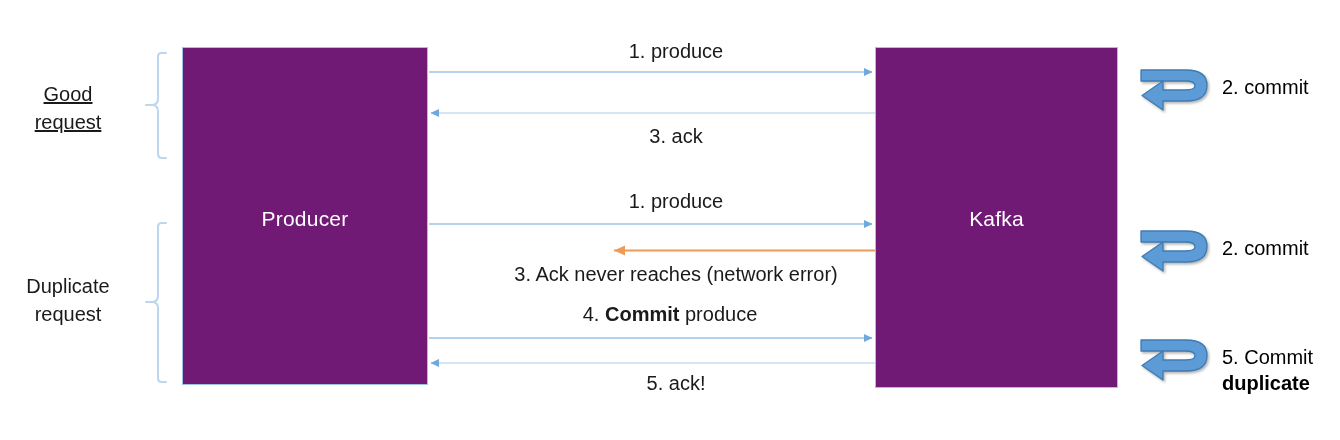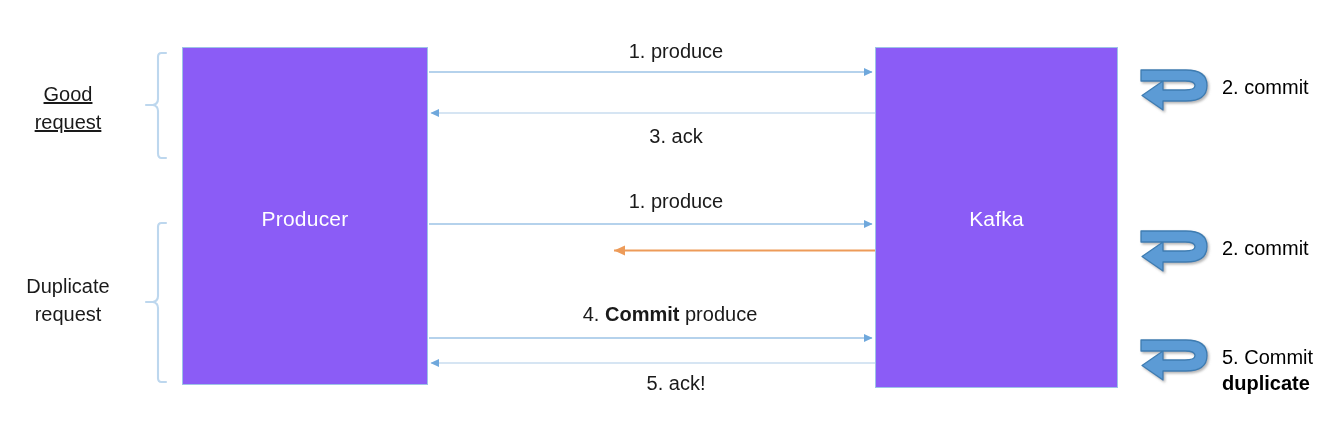--- a/index.html
+++ b/index.html
@@ -10,21 +10,21 @@
   #canvas {
     position: relative;
     width: 1340px;
     height: 440px;
     background: #ffffff;
     font-family: "Liberation Sans", sans-serif;
     overflow: hidden;
   }
   .node-box {
     position: absolute;
-    background: #8b5cf6;
+    background: #701a75;
     border: 1px solid #9DC3E6;
     box-sizing: border-box;
     display: flex;
     align-items: center;
     justify-content: center;
   }
   .node-label {
     color: #ffffff;
     font-size: 21px;
     font-weight: 400;
@@ -152,20 +152,21 @@
 
   <div class="side-label" id="duplicate-request-label">Duplicate
 request</div>
 
   <div class="msg-label" style="left:566px; top:39px; width:220px;">1. produce</div>
 
   <div class="msg-label" style="left:566px; top:124px; width:220px;">3. ack</div>
 
   <div class="msg-label" style="left:566px; top:189px; width:220px;">1. produce</div>
 
+  <div class="msg-label" style="left:450px; top:262px; width:452px;">3. Ack never reaches (network error)</div>
 
   <div class="msg-label" style="left:450px; top:302px; width:440px;"><span>4. </span><b>Commit</b><span> produce</span></div>
 
   <div class="msg-label" style="left:566px; top:371px; width:220px;">5. ack!</div>
 
   <div class="commit-label" style="left:1222px; top:74px;">2. commit</div>
 
   <div class="commit-label" style="left:1222px; top:235px;">2. commit</div>
 
   <div class="commit-label" style="left:1222px; top:344px;"><span>5. Commit</span><b>duplicate</b></div>

